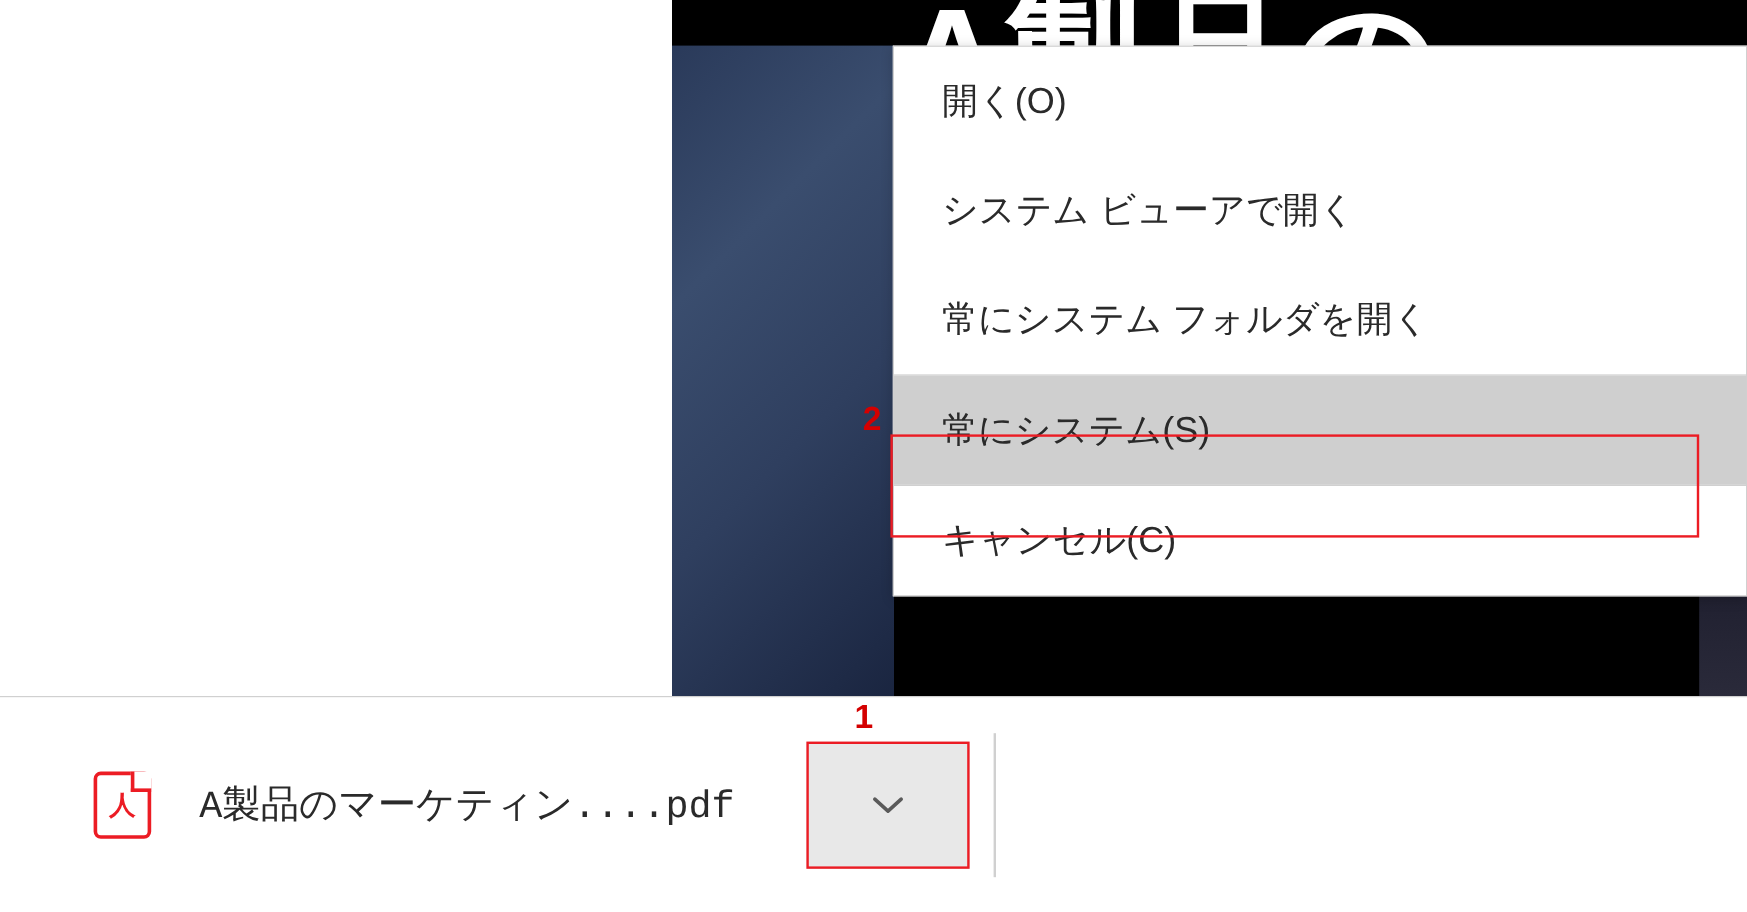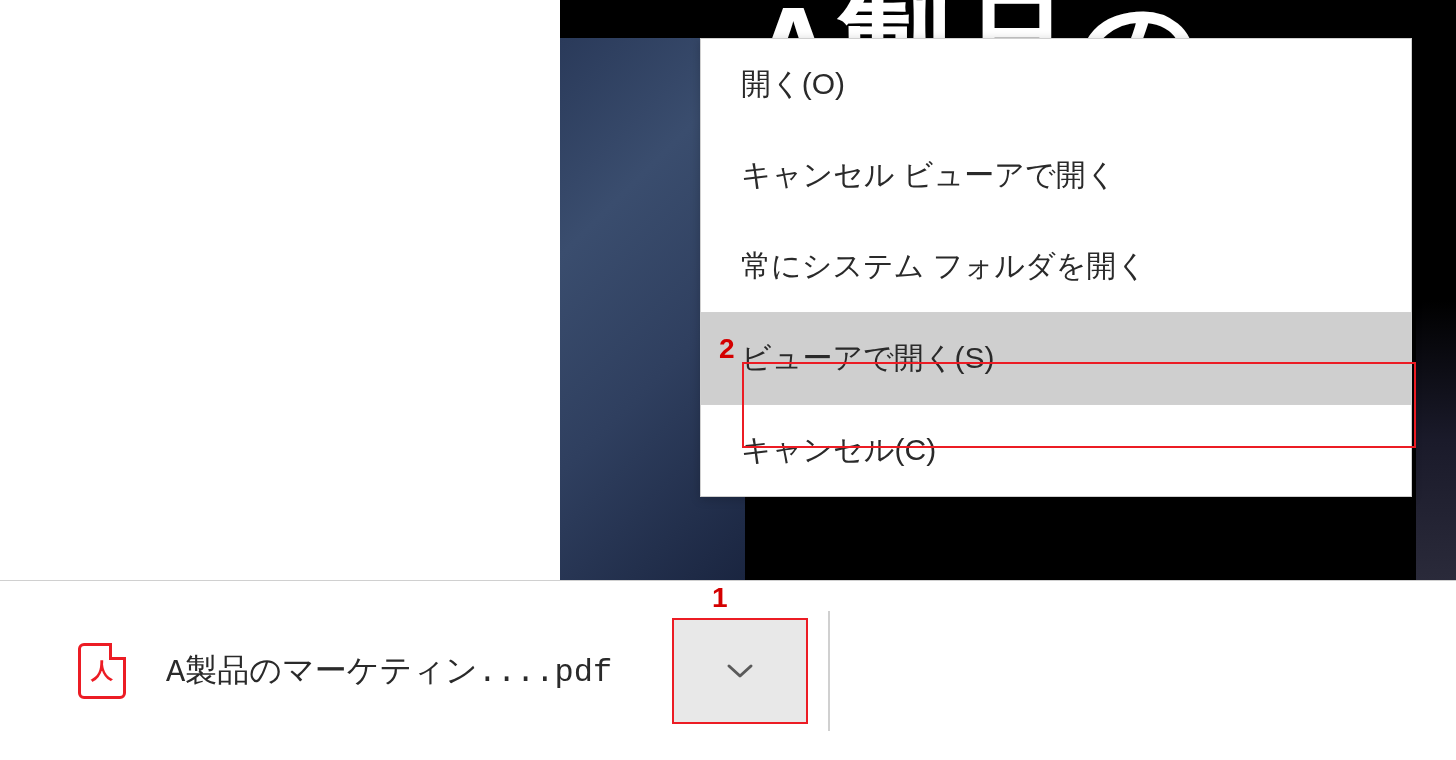--- a/index.html
+++ b/index.html
@@ -45,21 +45,21 @@
       top: -30px;
       color: #ffffff;
       font-size: 120px;
       font-weight: bold;
       white-space: nowrap;
       overflow: hidden;
       width: 710px;
     }
     .context-menu {
       position: absolute;
-      left: 700px;
+      left: 744px;
       top: 38px;
       width: 712px;
       background: #ffffff;
       box-shadow: 0 2px 10px rgba(0,0,0,0.2);
       border: 1px solid #d0d0d0;
     }
     .menu-item {
       padding: 25px 40px;
       font-size: 30px;
       color: #2a2a2a;
@@ -182,24 +182,24 @@
 <body>
 
 <div class="page-content">
   <div class="page-content-image"></div>
   <div class="page-content-gradient"></div>
   <div class="page-content-title">A製品の</div>
 </div>
 
 <div class="context-menu">
   <div class="menu-item">開く(O)</div>
-  <div class="menu-item">キャンセル ビューアで開く</div>
+  <div class="menu-item">システム ビューアで開く</div>
   <div class="menu-item">常にシステム フォルダを開く</div>
   <div class="menu-divider"></div>
-  <div class="menu-item highlighted">ビューアで開く(S)</div>
+  <div class="menu-item highlighted">常にシステム(S)</div>
   <div class="menu-divider"></div>
   <div class="menu-item">キャンセル(C)</div>
 </div>
 
 <div class="download-bar">
   <div class="download-item">
     <div class="pdf-icon">
       <span class="pdf-icon-inner">人</span>
     </div>
     <span class="download-filename">A製品のマーケティン....pdf</span>

